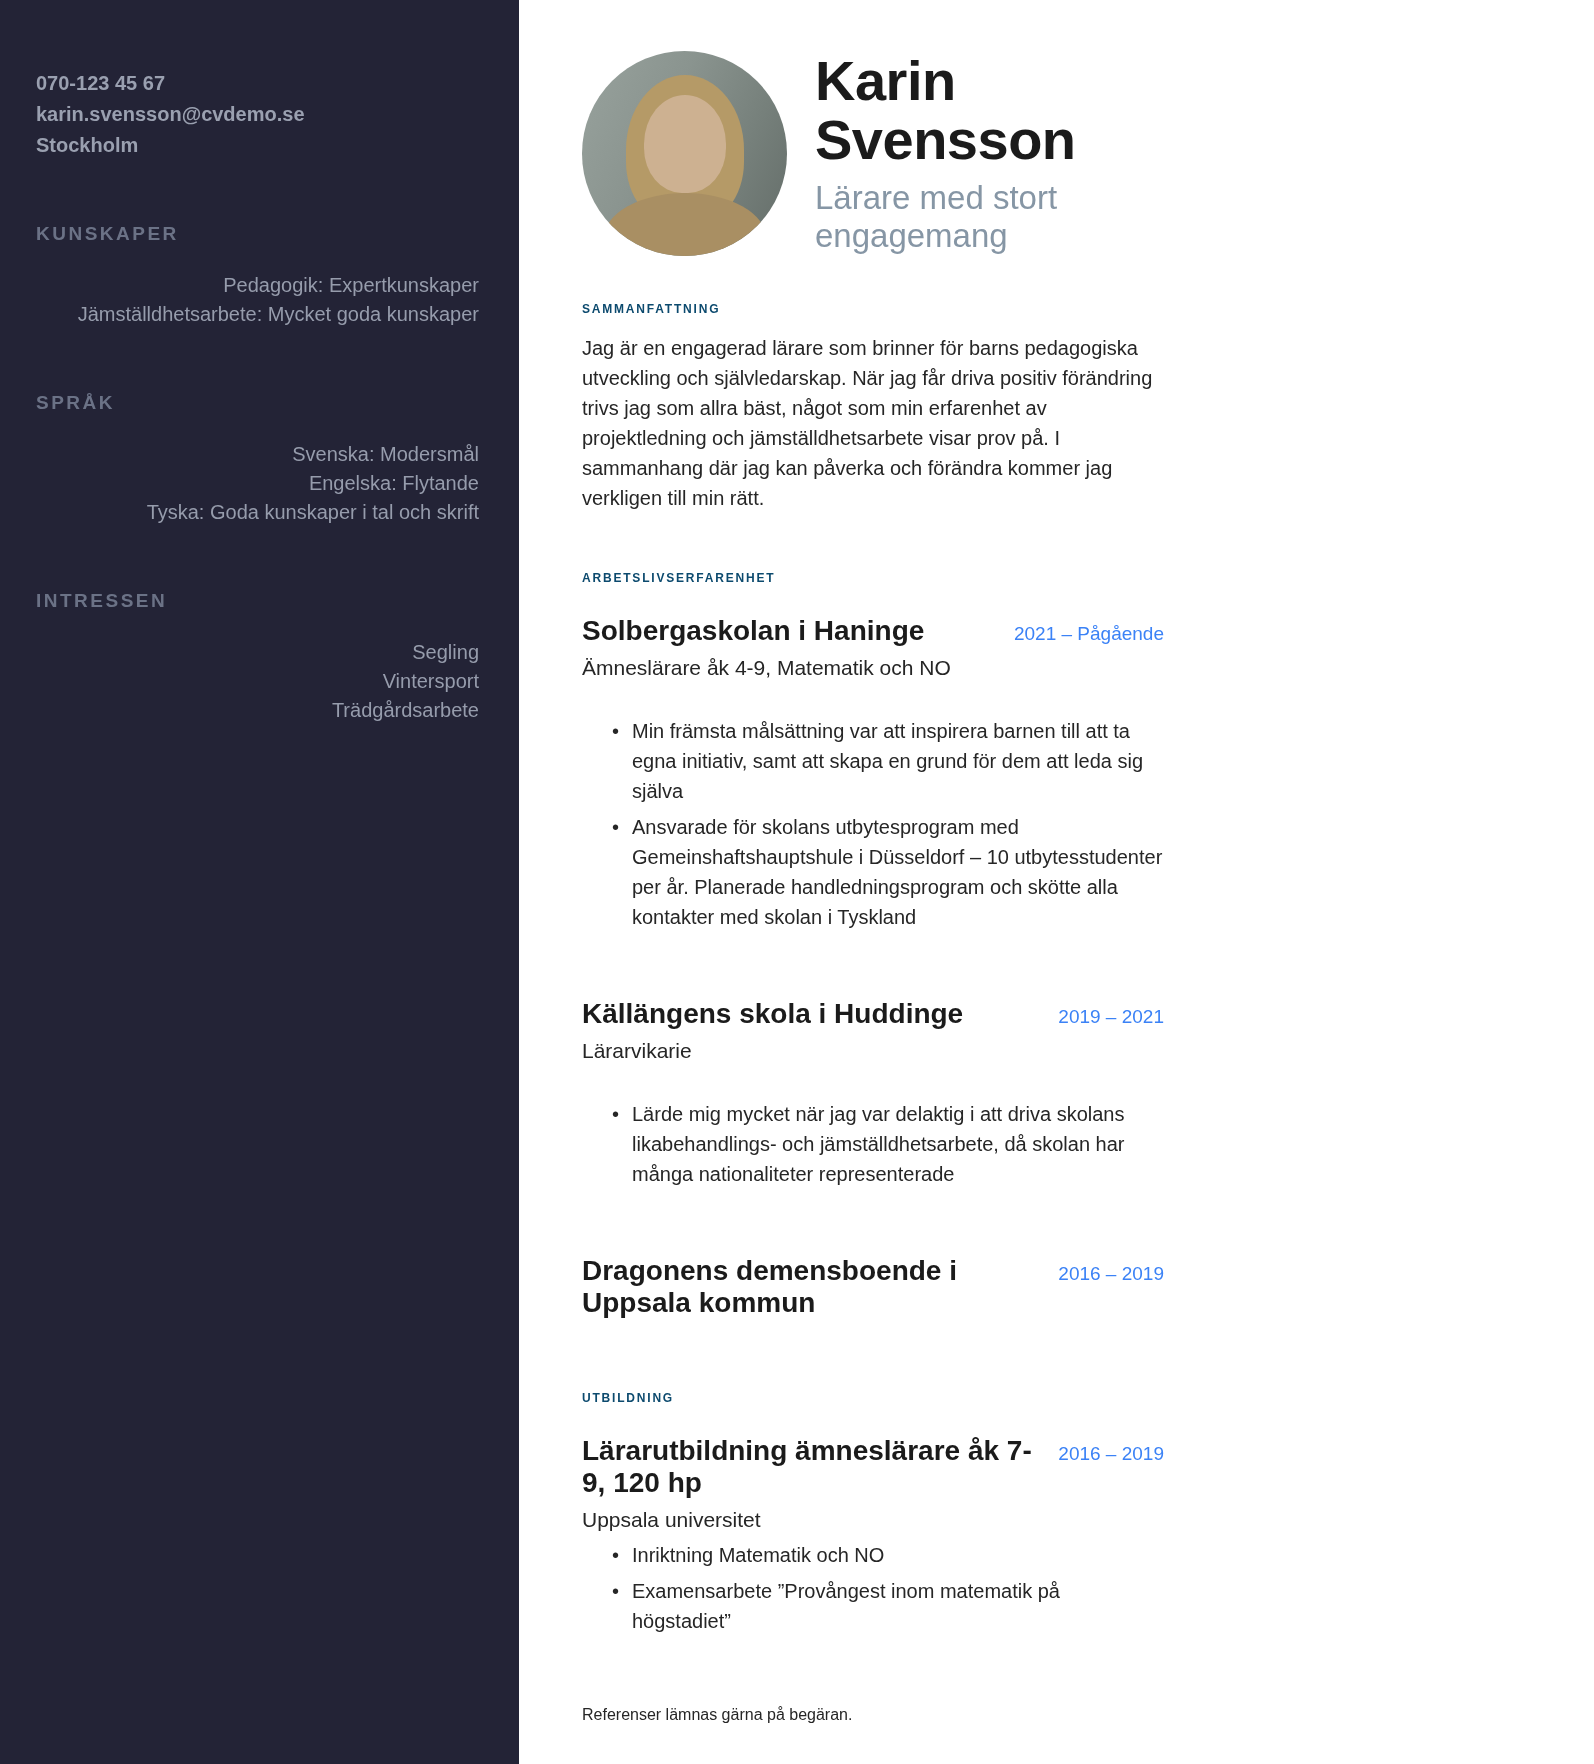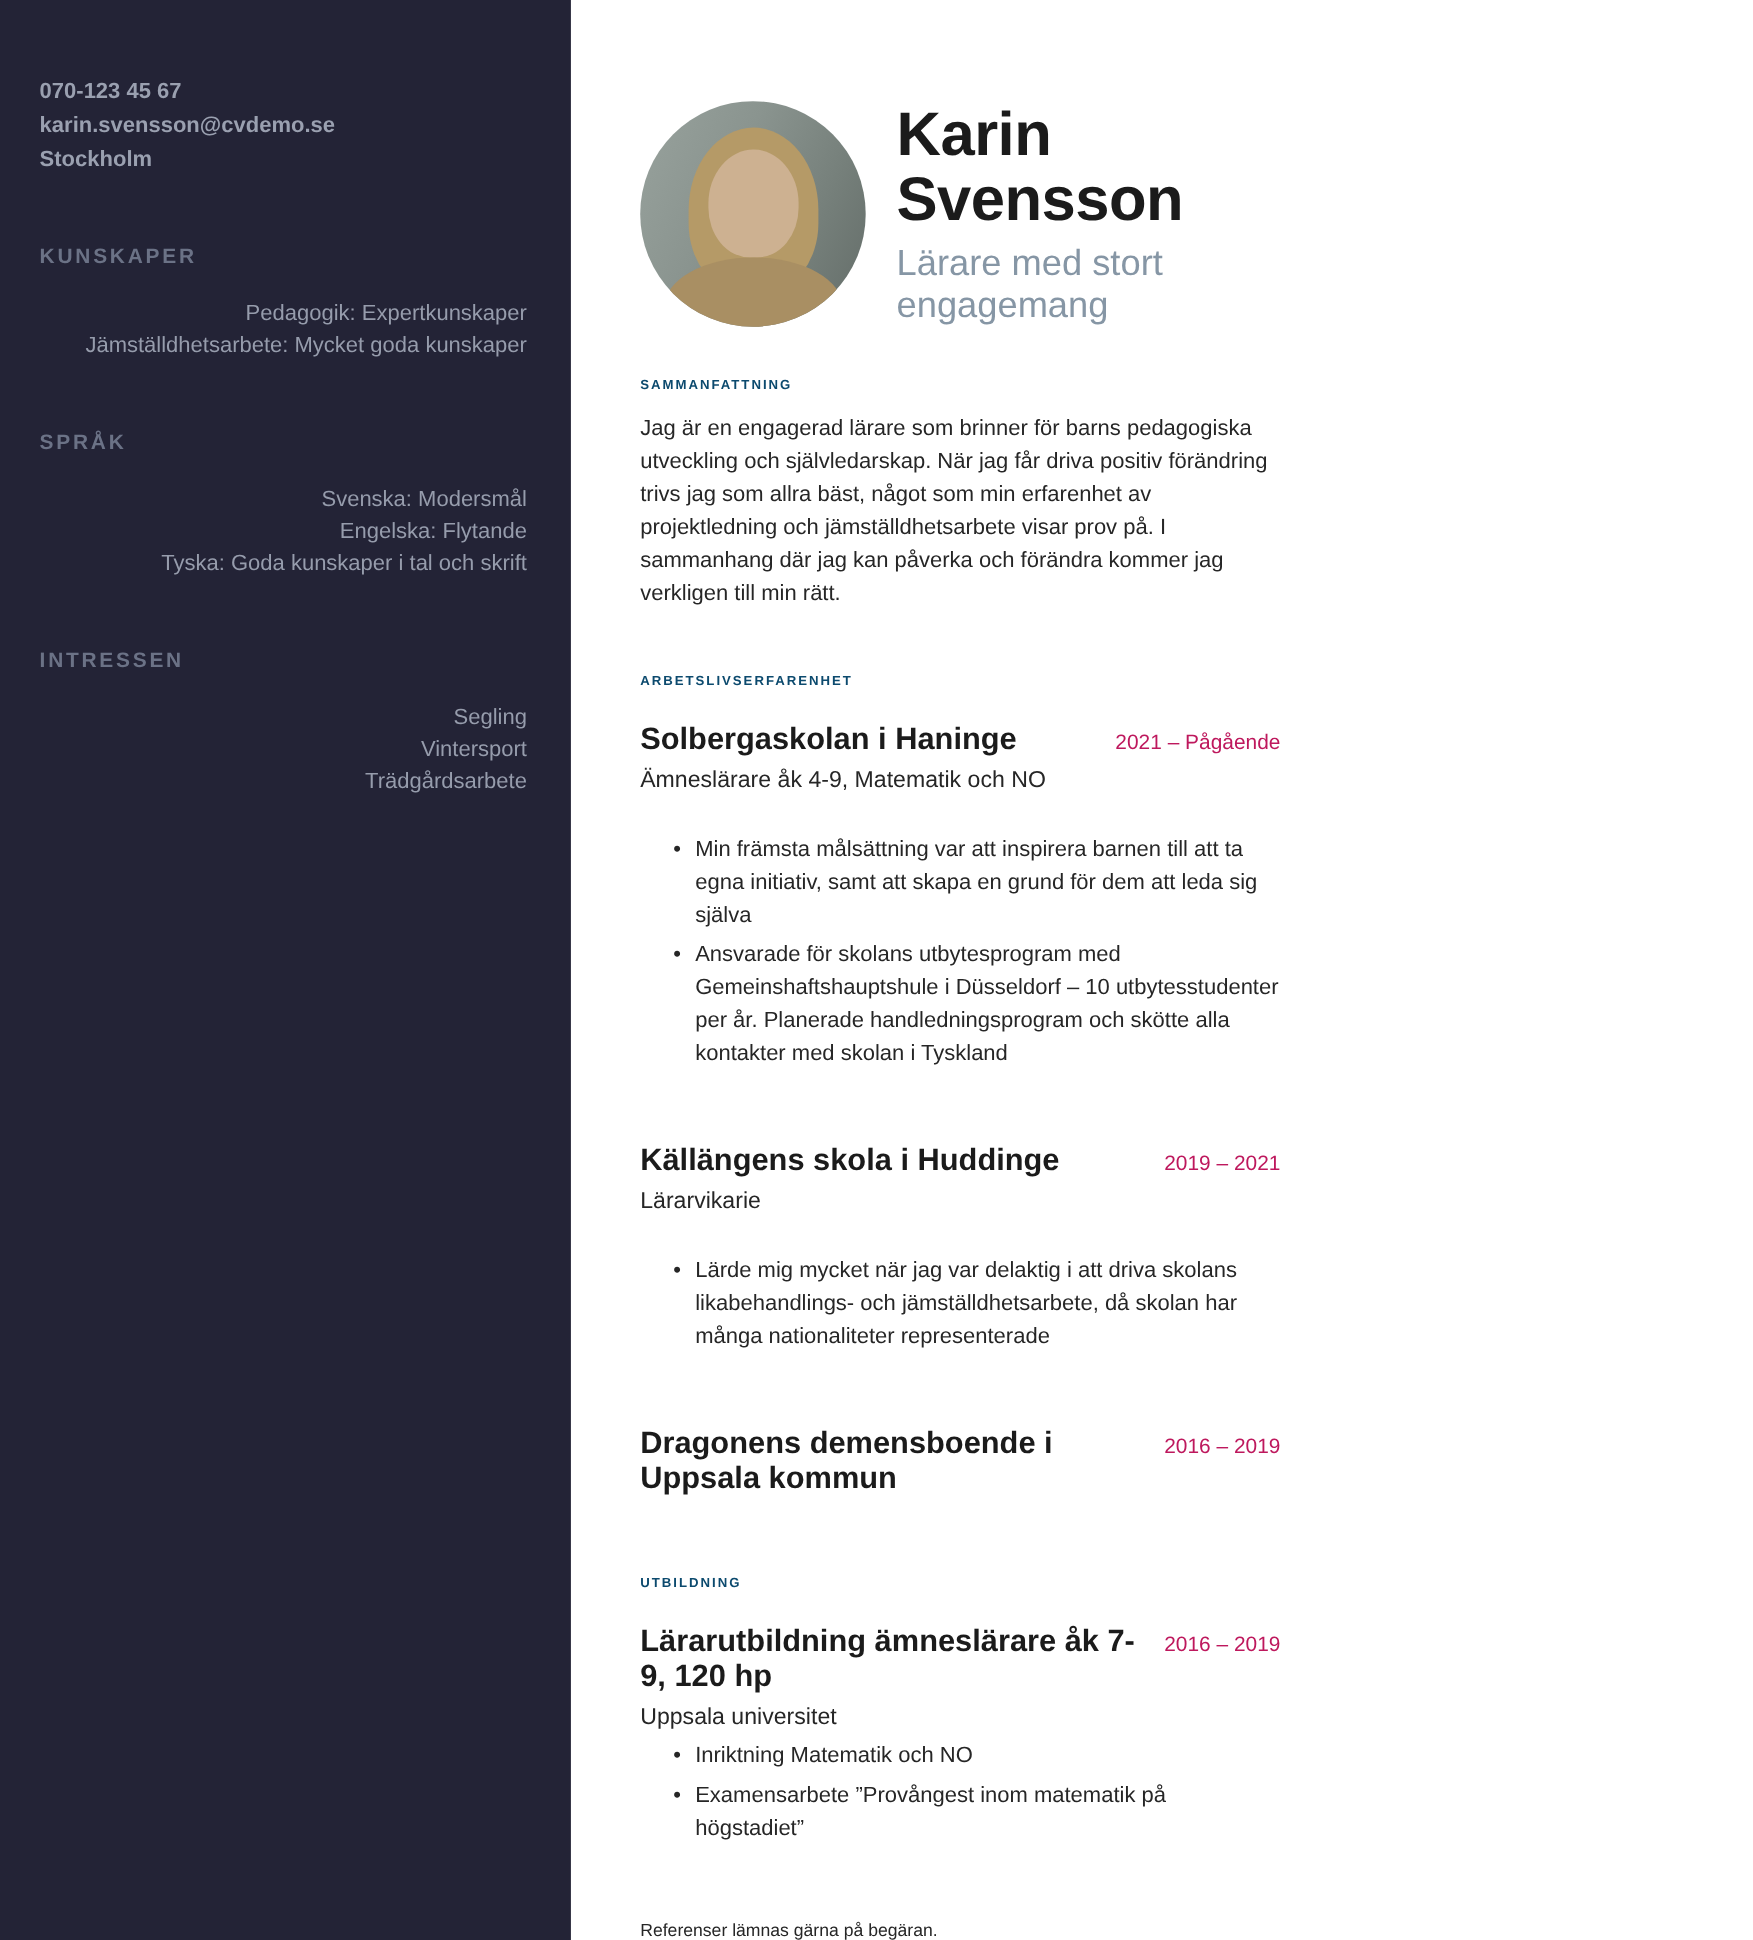--- a/index.html
+++ b/index.html
@@ -23,21 +23,21 @@
   .side-section { margin-top: 63px; }
   .side-heading {
     color: #6b7286; font-size: 19px; font-weight: bold;
     letter-spacing: 2.5px; margin-bottom: 26px;
   }
   .side-items { color: #969cac; font-size: 20px; line-height: 29px; text-align: right; }
 
   
   .main {
     flex: 1;
-    padding: 92px 196px 0 63px;
+    padding: 51px 196px 0 63px;
   }
   .header-row { display: flex; align-items: center; }
   .avatar {
     width: 205px; height: 205px; border-radius: 50%;
     background: linear-gradient(115deg, #98a29d 0%, #8a948f 38%, #76807b 70%, #636c68 100%);
     position: relative; overflow: hidden; flex-shrink: 0;
   }
   .avatar .hair {
     position: absolute; left: 44px; top: 24px;
     width: 118px; height: 150px; border-radius: 50% 50% 42% 42%;
@@ -65,21 +65,21 @@
     color: #0c4a6e; font-size: 12px; font-weight: bold;
     letter-spacing: 1.8px;
   }
   .summary-section { margin-top: 46px; }
   .summary-text { margin-top: 17px; font-size: 20px; line-height: 30px; color: #262626; max-width: 830px; }
 
   .experience-section { margin-top: 58px; }
   .entry { margin-top: 30px; }
   .entry-head { display: flex; justify-content: space-between; align-items: baseline; }
   .entry-title { font-size: 28px; font-weight: bold; color: #1b1b1b; }
-  .entry-date { font-size: 19px; color: #be185d; white-space: nowrap; margin-left: 24px; }
+  .entry-date { font-size: 19px; color: #3b82f6; white-space: nowrap; margin-left: 24px; }
   .entry-role { font-size: 21px; color: #262626; margin-top: 9px; }
   .bullets { margin-top: 36px; }
   .bullets.tight { margin-top: 8px; }
   .bullet-row { display: flex; padding-left: 30px; font-size: 20px; line-height: 30px; color: #262626; max-width: 820px; }
   .bullet-row + .bullet-row { margin-top: 6px; }
   .bullet-dot { flex-shrink: 0; width: 20px; }
   .entry + .entry { margin-top: 66px; }
 
   .education-section { margin-top: 72px; }
   .references-section { margin-top: 70px; }

